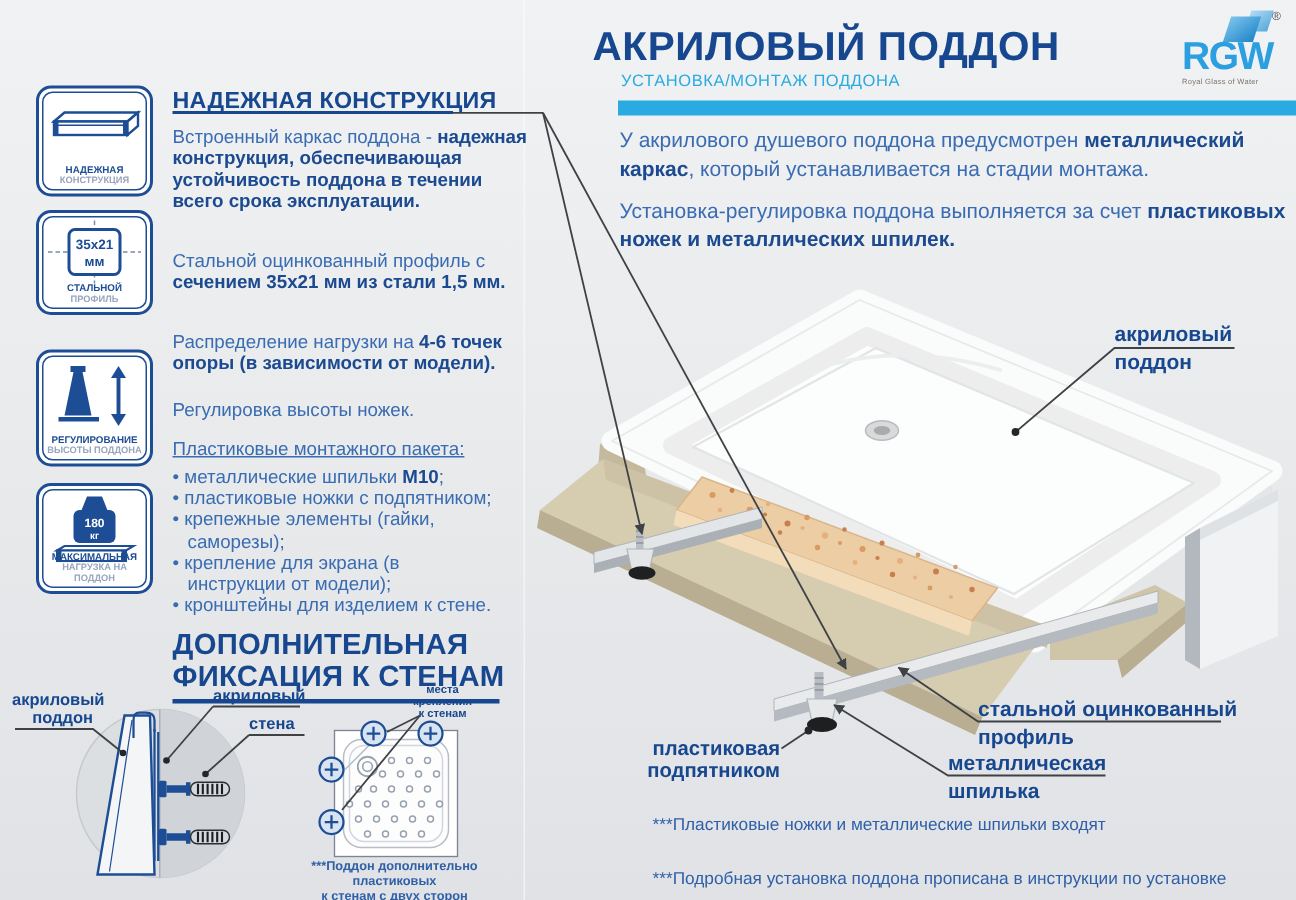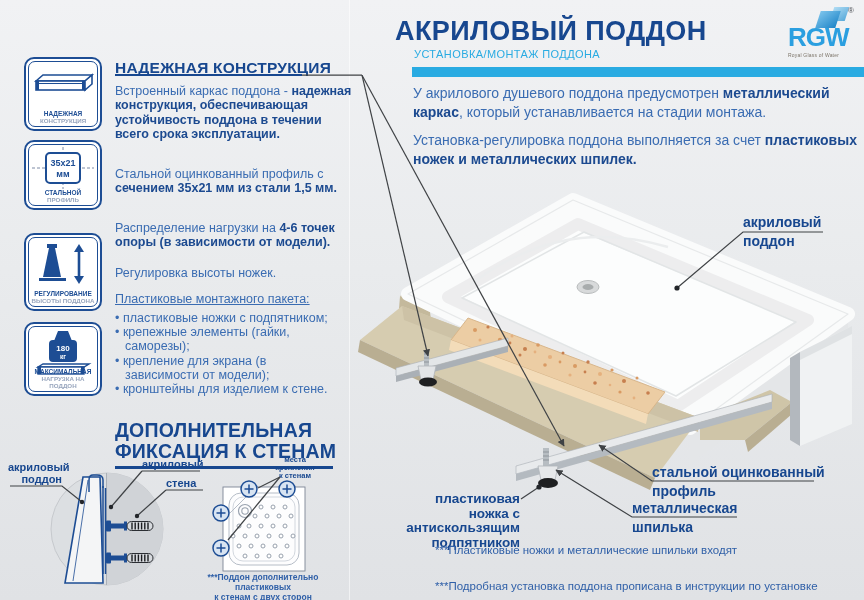--- a/index.html
+++ b/index.html
@@ -131,23 +131,24 @@
 
   <div class="abs body-l" style="left:115px;top:221px;width:220px;">
     <span class="blue">Распределение нагрузки на </span><span class="b">4-6 точек опоры (в зависимости от модели).</span>
   </div>
 
   <div class="abs body-l" style="left:115px;top:266px;width:240px;">Регулировка высоты ножек.</div>
 
   <div class="abs body-l kit-head" style="left:115px;top:292px;width:240px;">Пластиковые монтажного пакета:</div>
 
   <ul class="abs kit" style="left:115px;top:311px;width:218px;">
+    <li><span>•</span> <span class="blue">металлические шпильки </span><span class="b">М10</span><span class="blue">;</span></li>
     <li><span>•</span> <span class="blue">пластиковые ножки с подпятником;</span></li>
     <li><span>•</span> <span class="blue">крепежные элементы (гайки, саморезы);</span></li>
-    <li><span>•</span> <span class="blue">крепление для экрана (в зависимости от модели);</span></li>
+    <li><span>•</span> <span class="blue">крепление для экрана (в инструкции от модели);</span></li>
     <li><span>•</span> <span class="blue">кронштейны для изделием к стене.</span></li>
   </ul>
 
   <div class="abs h2" style="left:115px;top:420px;">
     <span style="display:block">ДОПОЛНИТЕЛЬНАЯ</span>
     <span style="display:block">ФИКСАЦИЯ К СТЕНАМ</span>
   </div>
   <div class="abs rule" style="left:115px;top:466px;width:218px;height:2.5px;"></div>
 
   <svg class="abs" style="left:48px;top:470px;" width="120" height="120" viewBox="0 0 120 120">
@@ -425,21 +426,20 @@
     </g>
   </svg>
 
   <div class="abs dlab" style="left:743px;top:215px;">
     <span style="display:block">акриловый</span>
     <span style="display:block;margin-top:3px;">поддон</span>
   </div>
 
   <div class="abs dlab" style="left:352px;top:492px;width:168px;text-align:right;line-height:14.5px;font-size:13.5px;">
     <span style="display:block">пластиковая</span>
-    <span style="display:block">ножка с антискользящим</span>
     <span style="display:block">подпятником</span>
   </div>
 
   <div class="abs dlab" style="left:652px;top:465px;">
     <span style="display:block">стальной оцинкованный</span>
     <span style="display:block;margin-top:3px;">профиль</span>
   </div>
 
   <div class="abs dlab" style="left:632px;top:501px;">
     <span style="display:block">металлическая</span>

